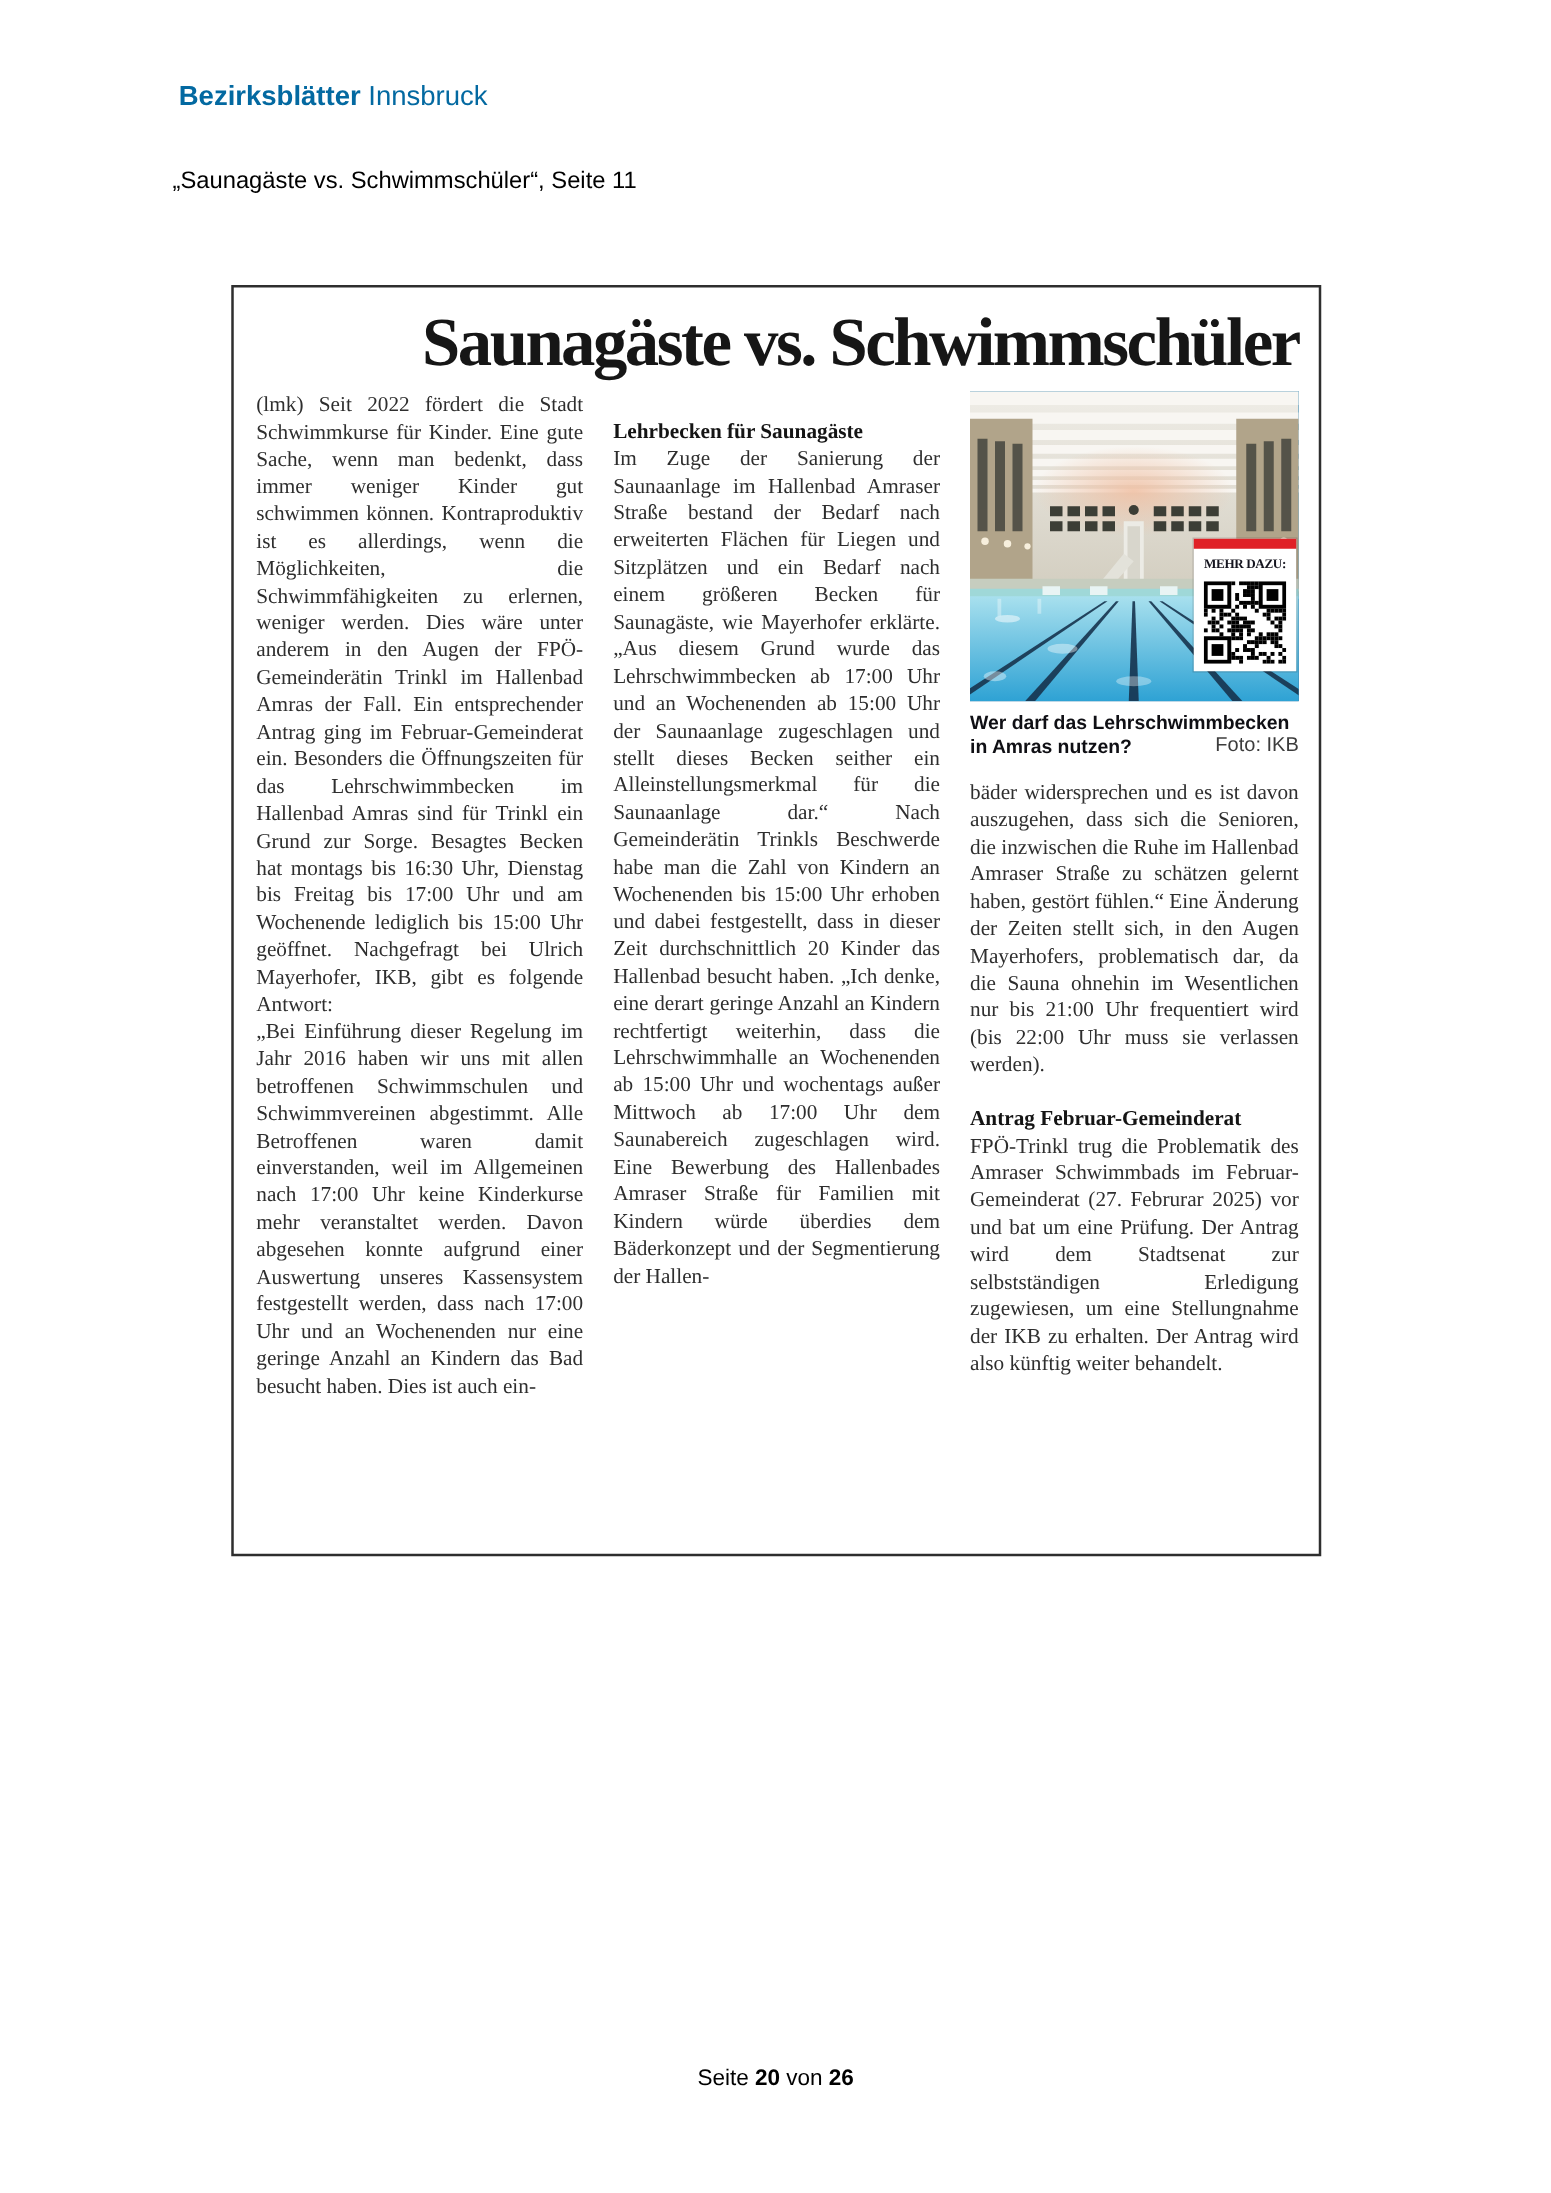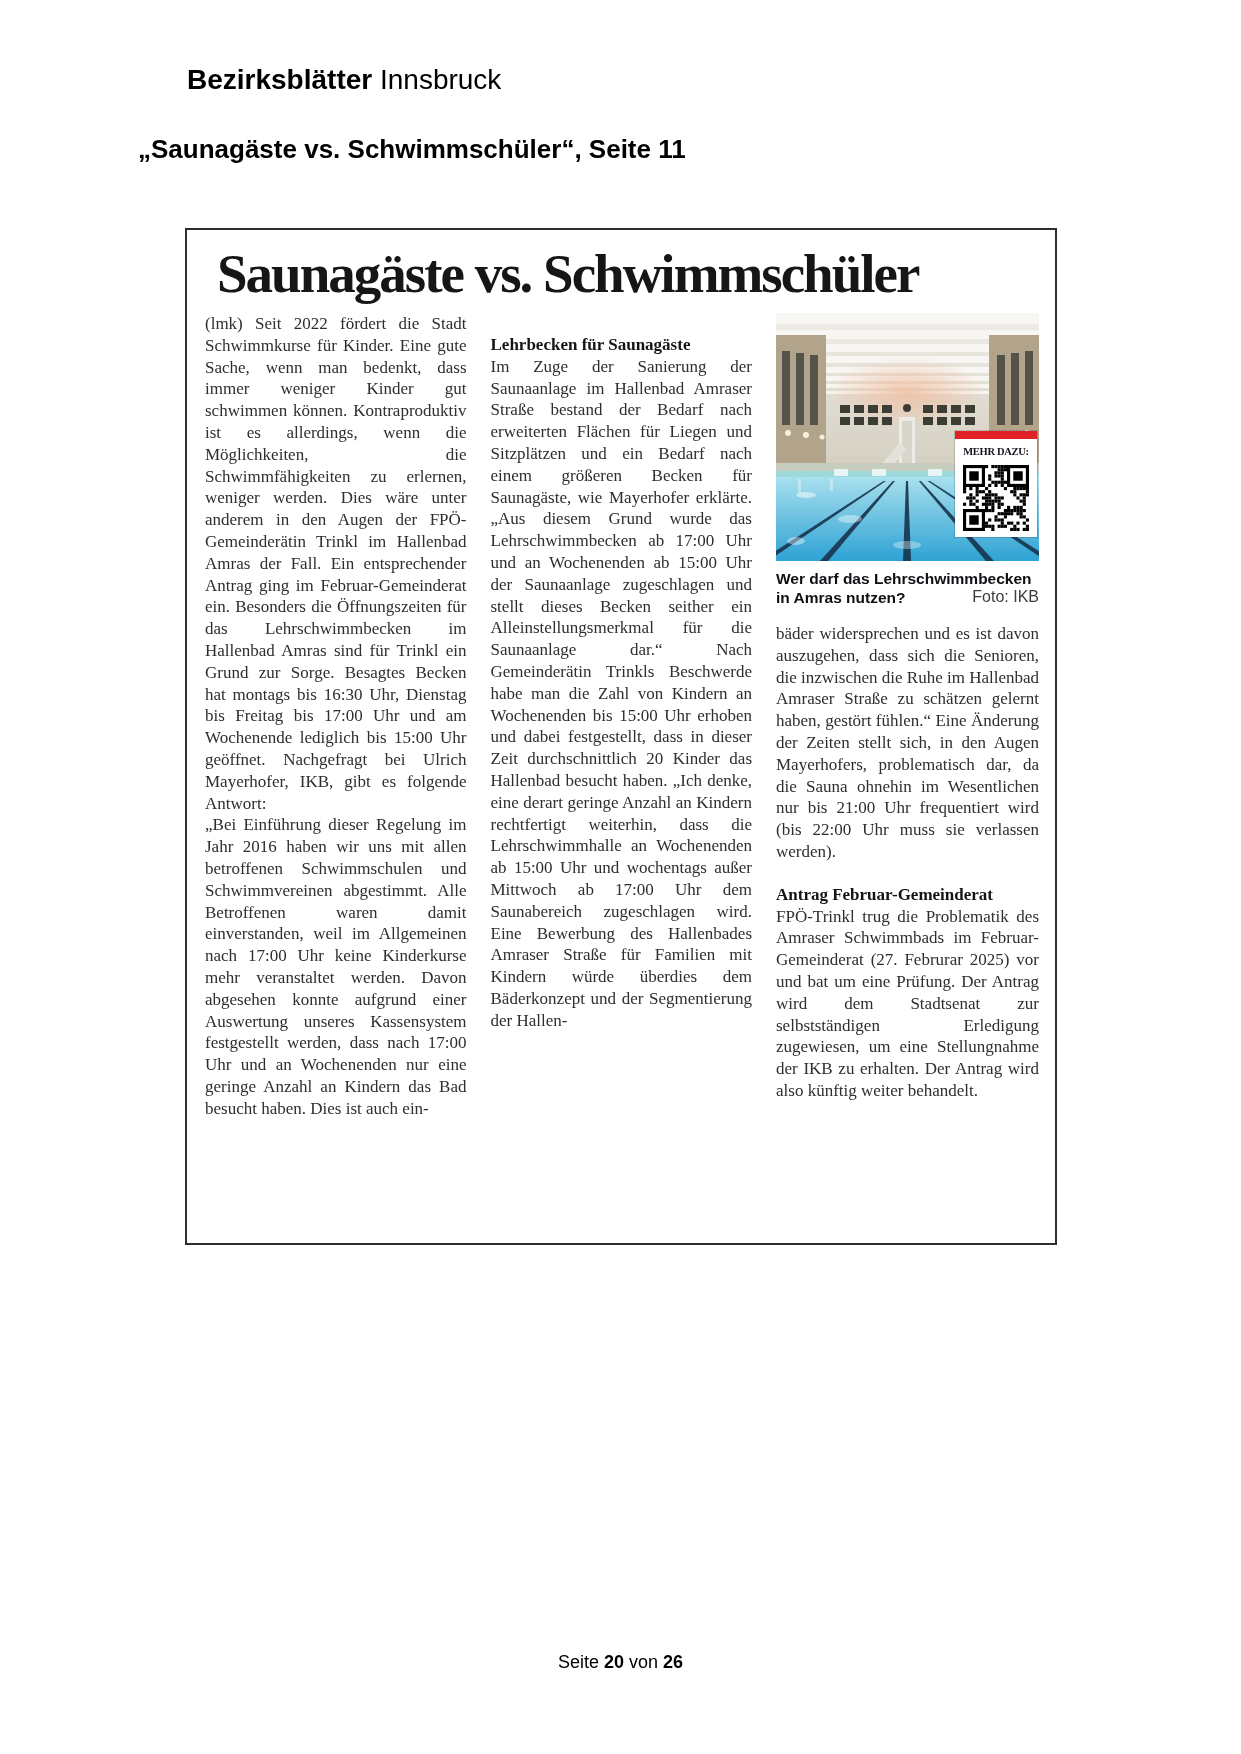--- a/index.html
+++ b/index.html
@@ -1,25 +1,25 @@
 <!DOCTYPE html>
 <html lang="de"><head>
 <meta charset="utf-8">
 <style>
   html,body{margin:0;padding:0;background:#ffffff;}
   body{position:relative;width:1241px;height:1754px;font-family:"Liberation Sans",sans-serif;color:#111;overflow:hidden;}
 
   
-  .masthead{position:absolute;left:143px;top:64px;font-size:28px;color:#000000;margin-left:44px;}
+  .masthead{position:absolute;left:143px;top:64px;font-size:22px;color:#0369a1;}
   .masthead .b{font-weight:700;}
-  .clip-title{position:absolute;left:138px;top:134px;font-size:26px;font-weight:700;color:#000;}
+  .clip-title{position:absolute;left:138px;top:134px;font-size:19px;font-weight:400;color:#000;}
 
   
   .article-box{position:absolute;left:185px;top:228px;width:872px;height:1017px;border:2px solid #2e2e2e;background:#fff;box-sizing:border-box;padding:10px 16px 0 18px;}
-  .headline{font-family:"Liberation Serif",serif;font-weight:700;font-size:55px;letter-spacing:-2px;color:#161616;white-space:nowrap;margin:2px 0 8px 12px;}
+  .headline{font-family:"Liberation Serif",serif;font-weight:700;font-size:55px;letter-spacing:-2px;color:#161616;white-space:nowrap;margin:2px 0 8px 0;text-align:right;}
   .subheadline{font-family:"Liberation Serif",serif;font-weight:700;font-size:25px;letter-spacing:-0.3px;color:#1a1a1a;white-space:nowrap;margin:0 0 20px 0;}
 
   .cols{display:flex;gap:24px;}
   .col{width:263px;font-family:"Liberation Serif",serif;font-size:17px;line-height:21.8px;color:#2e2e2e;text-align:justify;}
   .col p{margin:0;}
   .col .kicker{font-weight:700;color:#141414;margin-top:21px;}
 
   
   .photo-wrap{position:relative;width:263px;height:248px;overflow:hidden;background:#0369a1;}
   .photo-wrap svg{display:block;}

